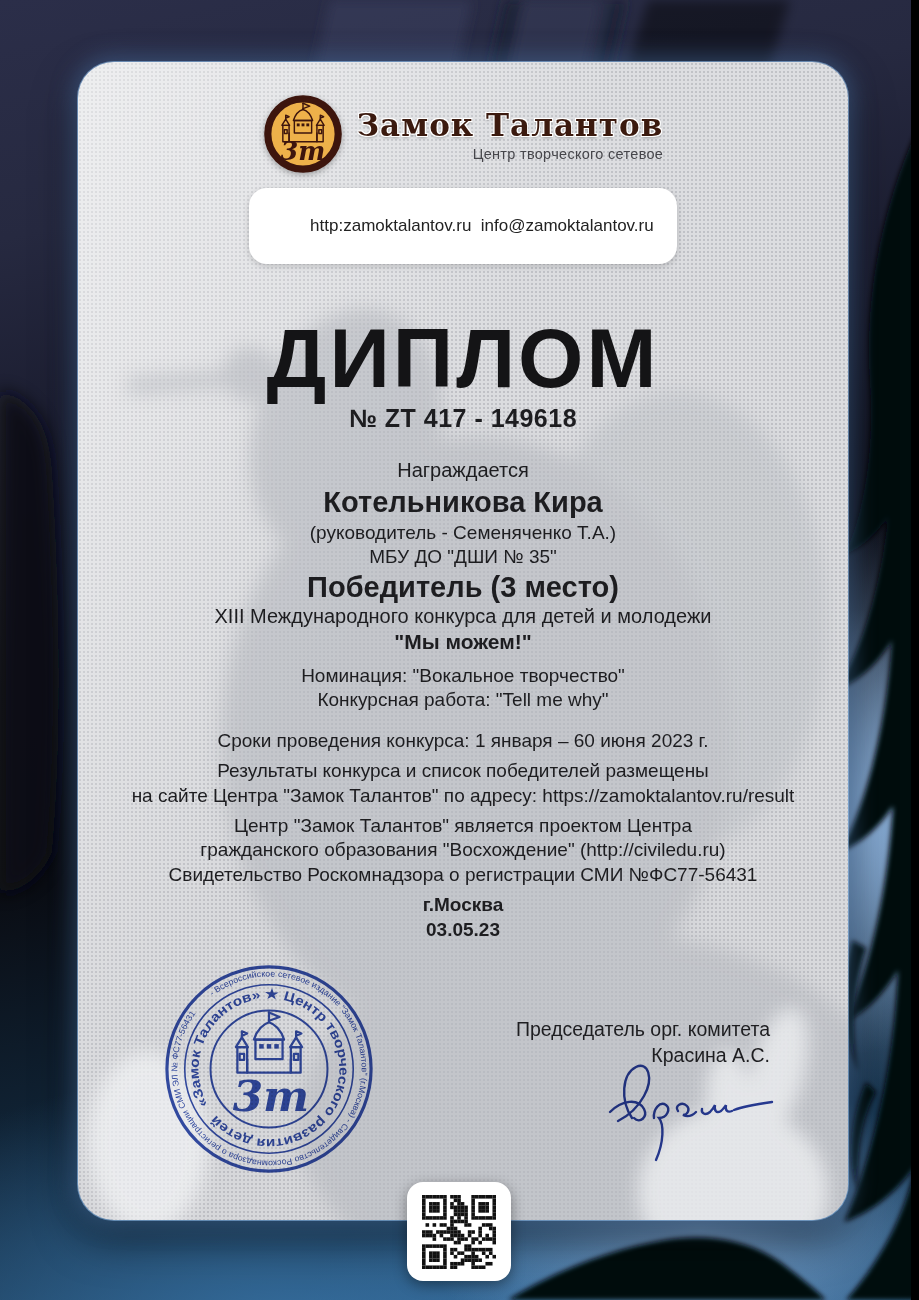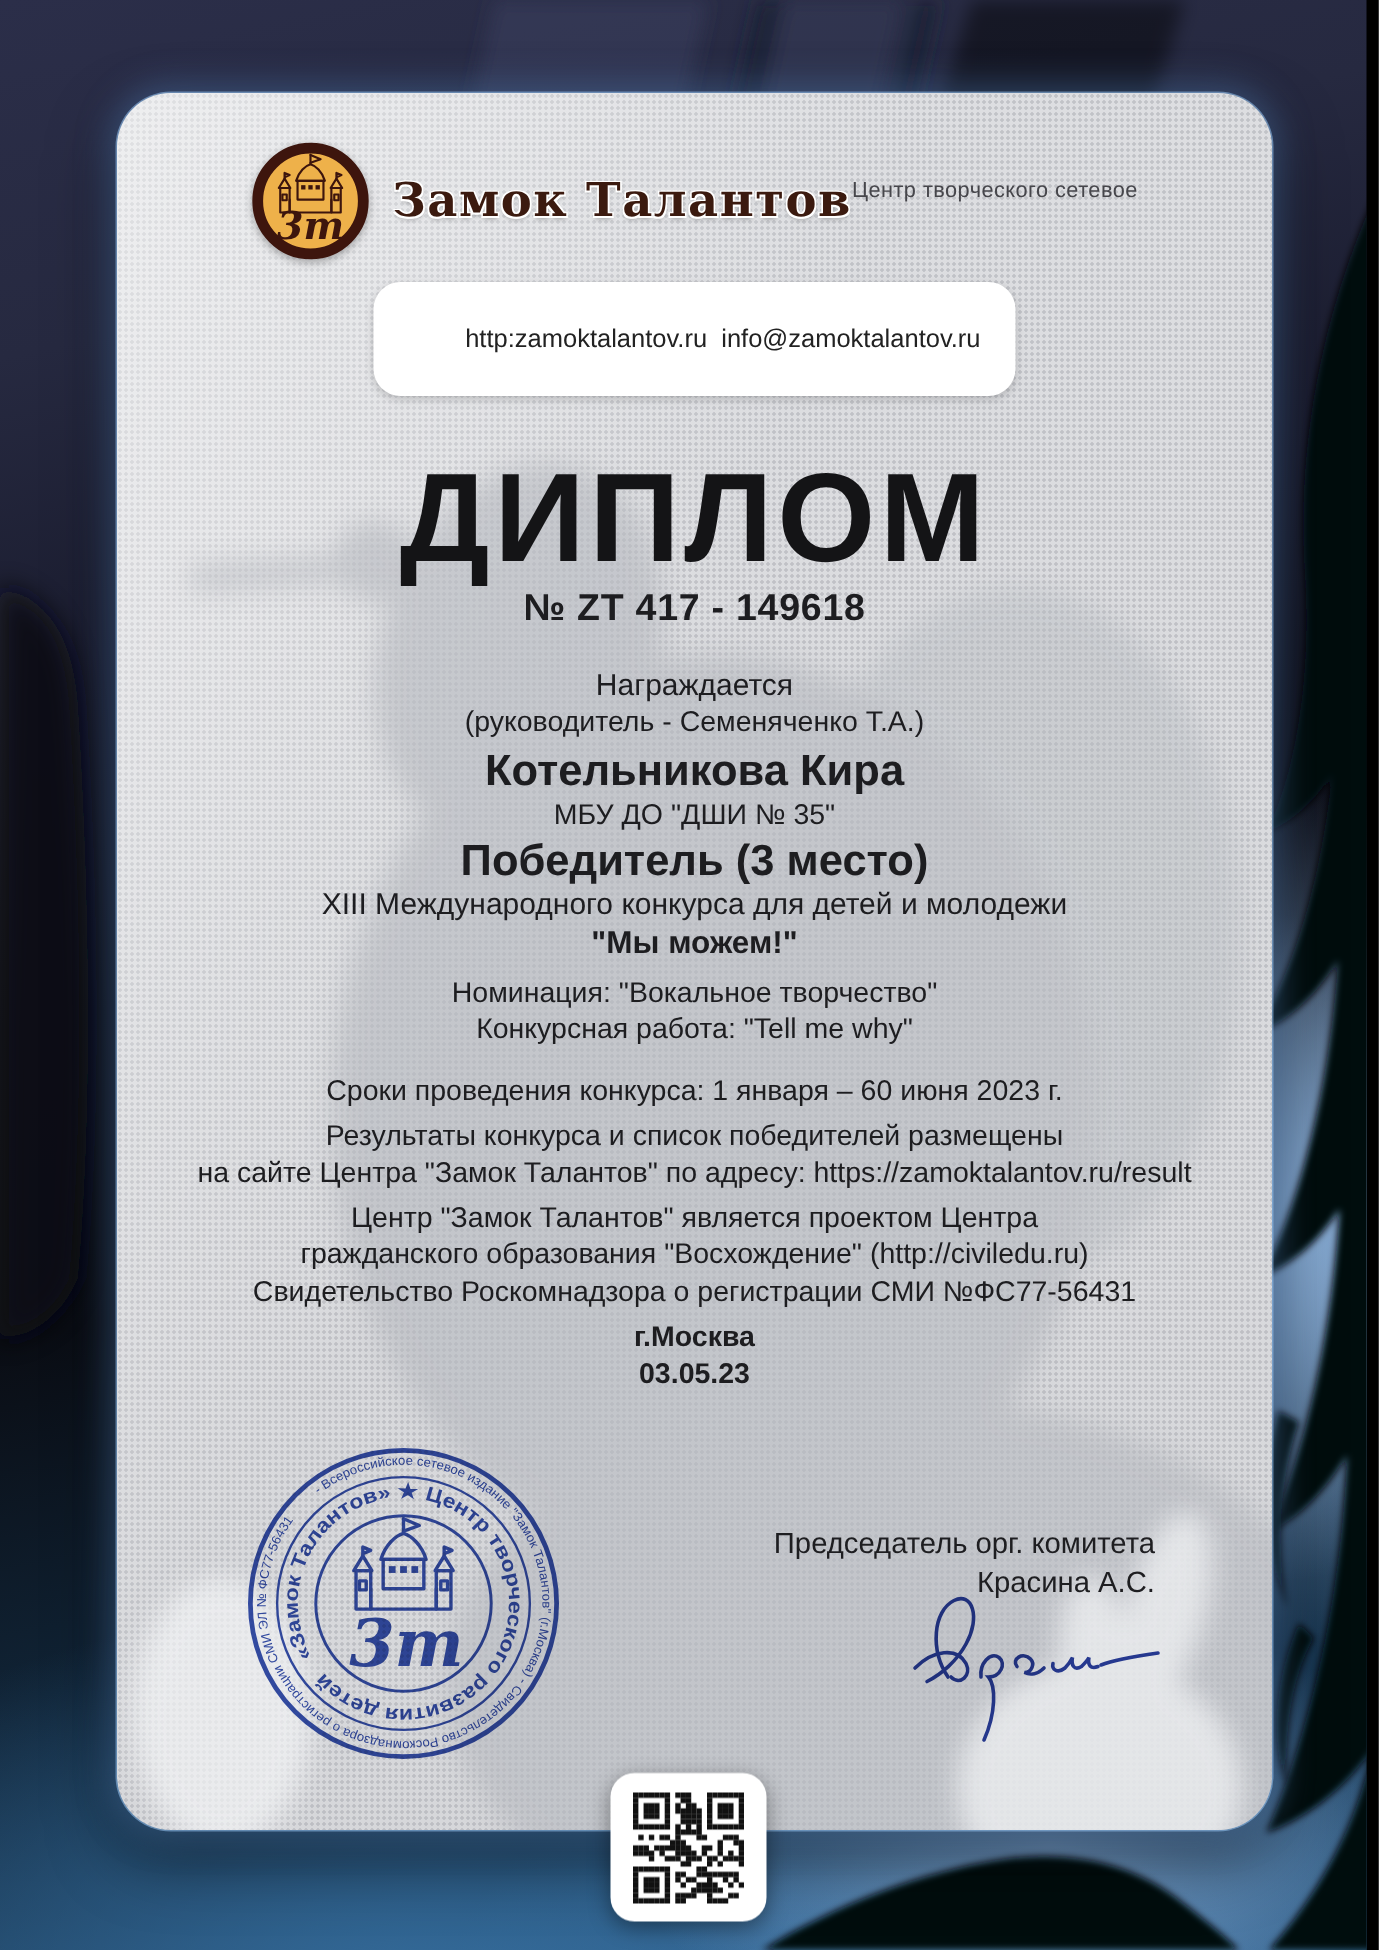--- a/index.html
+++ b/index.html
@@ -21,31 +21,31 @@
       radial-gradient(rgba(148,150,158,.38) 1px, transparent 1.35px),
       linear-gradient(#dddee1,#d6d7da);
     background-size:auto,4px 4px,auto;
     box-shadow:0 0 0 1px rgba(150,195,240,.55),0 0 22px 6px rgba(90,140,200,.38),0 18px 44px rgba(0,0,0,.55);
     overflow:hidden;
   }
   .cert-sil{position:absolute;inset:0;pointer-events:none;}
   .content{position:absolute;inset:0;display:flex;flex-direction:column;align-items:center;text-align:center;color:#1d1d20;}
   .logo-row{margin-top:32px;display:flex;align-items:center;gap:14px;}
   .logo-badge{width:80px;height:80px;filter:drop-shadow(0 2px 3px rgba(0,0,0,.3));}
-  .logo-text{display:flex;}
+  .logo-text{display:flex;flex-direction:column;}
   .logo-title{
     font-family:"DejaVu Serif",serif;font-weight:bold;font-size:31px;letter-spacing:1px;color:#3b1a0f;
     text-shadow:-1px -1px 0 #fff,1px -1px 0 #fff,-1px 1px 0 #fff,1px 1px 0 #fff,0 2px 3px rgba(0,0,0,.3);
   }
   .logo-subtitle{font-size:14.5px;color:#46464b;text-align:right;margin-top:3px;letter-spacing:.3px;}
   .pill{
     margin-top:14px;background:#fff;border-radius:18px;padding:8px 23px;
     box-shadow:0 2px 6px rgba(0,0,0,.18);font-size:17px;color:#222;white-space:pre;
   }
-  .title{margin:42px 0 0 0;font-size:84px;line-height:.95;font-weight:700;letter-spacing:3px;color:#141416;}
+  .title{margin:55px 0 0 0;font-size:84px;line-height:.95;font-weight:700;letter-spacing:3px;color:#141416;}
   .number{margin-top:5px;font-size:25px;font-weight:700;letter-spacing:.5px;}
   .ln{line-height:1.18;}
   .t19{font-size:19px;} .t20{font-size:20px;} .t21b{font-size:21px;font-weight:700;} .t29b{font-size:29px;font-weight:700;}
   .b{font-weight:700;}
   .mt2{margin-top:2px;} .mt3{margin-top:3px;} .mt8{margin-top:8px;} .mt10{margin-top:10px;} .mt18{margin-top:18px;} .mt24{margin-top:24px;}
   .stamp{position:absolute;left:80px;top:896px;width:222px;height:222px;mix-blend-mode:multiply;opacity:.95;}
   .sig-block{position:absolute;right:78px;top:954px;text-align:right;font-size:19.5px;line-height:1.35;color:#1e1e21;margin-left:16px;}
   .sig-svg{position:absolute;left:520px;top:992px;width:180px;height:115px;mix-blend-mode:multiply;}
   .qr-panel{
     position:absolute;left:407px;top:1182px;width:104px;height:99px;border-radius:16px;background:#fff;
@@ -162,22 +162,22 @@
       </div>
 
       <div class="pill">
         <span>http:zamoktalantov.ru  info@zamoktalantov.ru</span>
       </div>
 
       <h1 class="title">ДИПЛОМ</h1>
       <div class="number">№ ZT 417 - 149618</div>
 
       <div class="ln t20 mt24" style="margin-top:26px">Награждается</div>
+      <div class="ln t29b mt3">Котельникова Кира</div>
       <div class="ln t19 mt2">(руководитель - Семеняченко Т.А.)</div>
-      <div class="ln t29b mt3">Котельникова Кира</div>
       <div class="ln t19 mt2">МБУ ДО "ДШИ № 35"</div>
       <div class="ln t29b mt2">Победитель (3 место)</div>
       <div class="ln t20">XIII Международного конкурса для детей и молодежи</div>
       <div class="ln t21b mt2">"Мы можем!"</div>
 
       <div class="ln t19 mt10">Номинация: "Вокальное творчество"</div>
       <div class="ln t19 mt2">Конкурсная работа: "Tell me why"</div>
 
       <div class="ln t19 mt18">Сроки проведения конкурса: 1 января – 60 июня 2023 г.</div>
 

